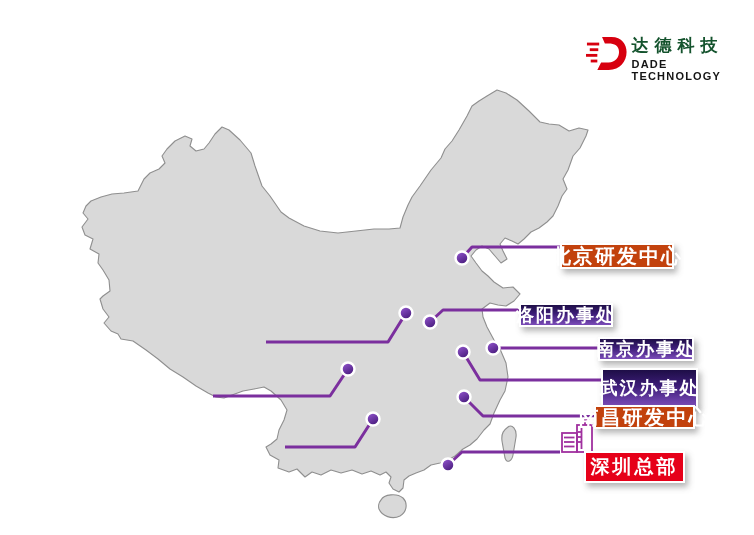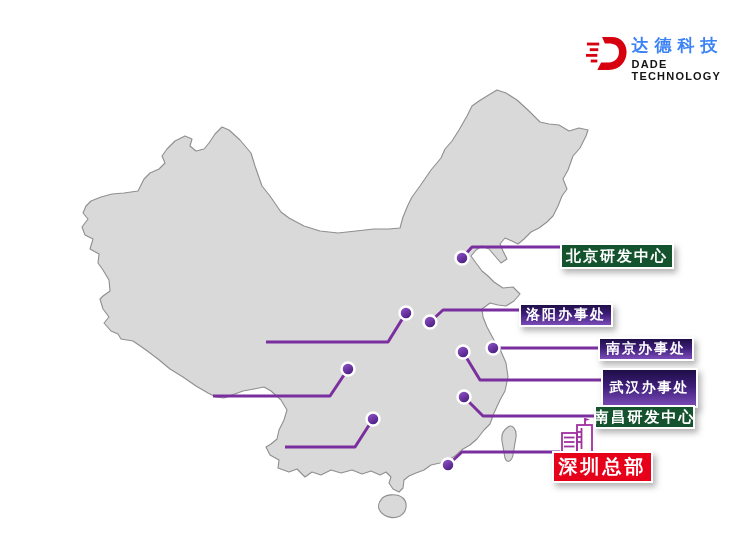--- a/index.html
+++ b/index.html
@@ -13,40 +13,40 @@
     position:absolute;box-sizing:border-box;
     border:2px solid #ffffff;color:#ffffff;
     font-family:"Liberation Serif","DejaVu Serif",serif;font-weight:bold;
     display:flex;align-items:center;justify-content:center;
     letter-spacing:2px;white-space:nowrap;
     box-shadow:3px 4px 6px rgba(90,90,90,.45);
     z-index:5;
   }
   .office{
     background:linear-gradient(180deg,#1e0e47 0%,#3d1d78 45%,#7b4cb8 100%);
-    font-size:14px;
+    font-size:18px;
   }
-  .rnd{background:#14532d;font-size:15px;}
+  .rnd{background:#c2410c;font-size:20px;}
   .hq{background:#e60019;font-size:19px;letter-spacing:3px;}
   
   .lbl-beijing { left:560px;top:243px;width:114px;height:26px;}
   .lbl-luoyang { left:519px;top:303px;width:94px; height:24px;}
   .lbl-xian    { left:168px;top:340px;width:97px; height:24px;}
   .lbl-nanjing { left:598px;top:337px;width:96px; height:24px;text-align:right;}
   .lbl-wuhan   { left:601px;top:368px;width:97px; height:40px;}
   .lbl-chengdu { left:116px;top:395px;width:96px; height:24px;}
   .lbl-nanchang{ left:594px;top:405px;width:101px;height:24px;}
   .lbl-guiyang { left:183px;top:445px;width:101px;height:26px;}
-  .lbl-shenzhen{ left:552px;top:451px;width:101px;height:32px;}
+  .lbl-shenzhen{ left:584px;top:451px;width:101px;height:32px;}
   
   .logo{position:absolute;left:586px;top:30px;display:flex;align-items:flex-start;z-index:6;}
   .logo-mark{width:44px;height:46px;}
   .logo-text{display:flex;flex-direction:column;margin-left:4px;margin-top:6px;}
   .logo-cn{
-    color:#3b82f6;font-weight:bold;font-size:17px;letter-spacing:6px;
+    color:#14532d;font-weight:bold;font-size:17px;letter-spacing:6px;
     font-family:"Liberation Sans","DejaVu Sans",sans-serif;line-height:20px;
   }
   .logo-en{
     color:#141414;font-weight:bold;font-size:11px;letter-spacing:1.2px;line-height:12px;margin-top:2px;
     font-family:"Liberation Sans","DejaVu Sans",sans-serif;
   }
 </style>
 </head>
 <body>
 

